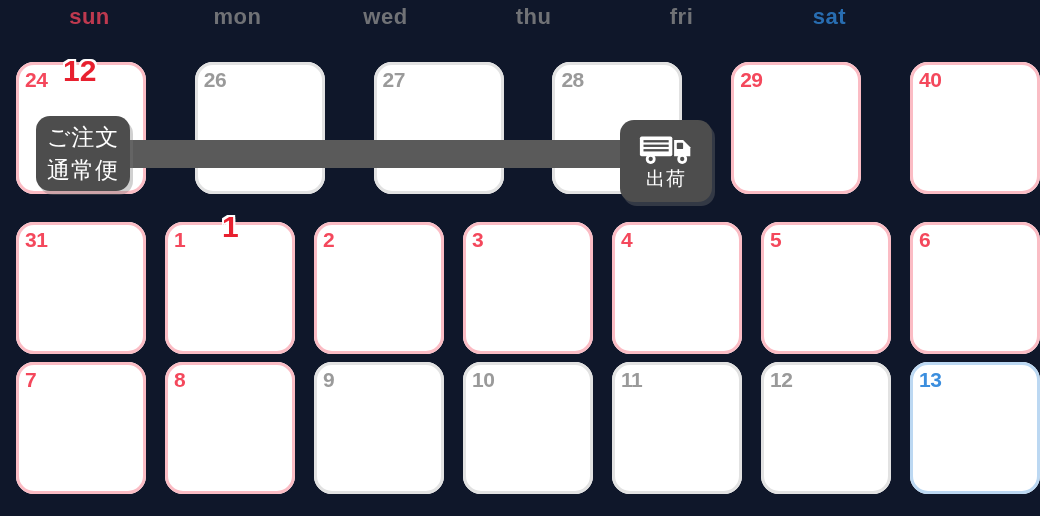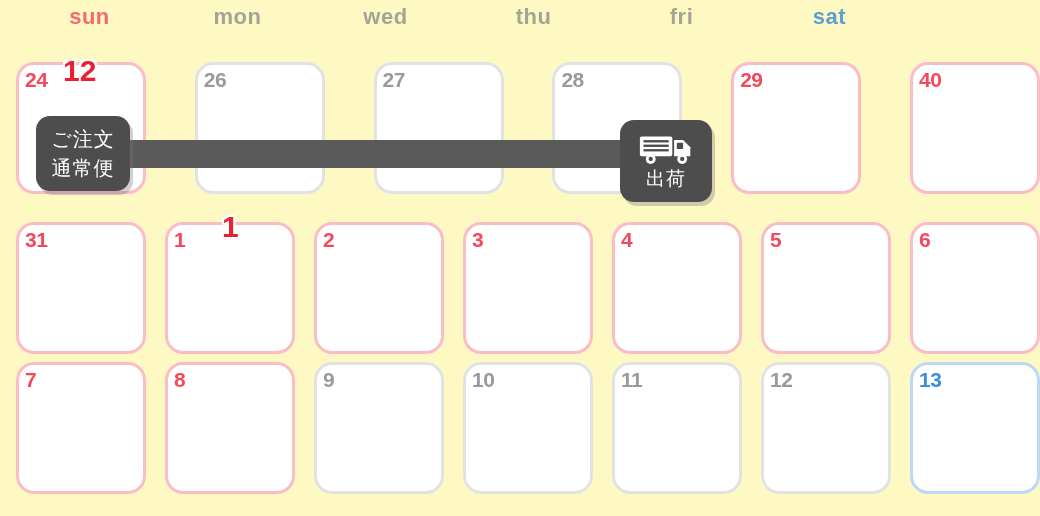--- a/index.html
+++ b/index.html
@@ -9,21 +9,21 @@
     width: 1040px;
     height: 516px;
     overflow: hidden;
     font-family: "Liberation Sans", "DejaVu Sans", sans-serif;
   }
 
   #calendar-root {
     position: relative;
     width: 1040px;
     height: 516px;
-    background: #fef9c3;
+    background: #0f172a;
   }
 
   
   .weekday-header {
     position: absolute;
     top: 0;
     left: 0;
     width: 1040px;
     height: 34px;
     display: flex;
@@ -139,21 +139,21 @@
   }
 
   .badge-order {
     left: 36px;
     top: 116px;
     width: 94px;
     height: 75px;
     padding: 0;
   }
   .badge-order .order-line {
-    font-size: 20px;
+    font-size: 23px;
     line-height: 1.42;
     letter-spacing: 1px;
     white-space: nowrap;
   }
 
   .badge-ship {
     left: 620px;
     top: 120px;
     width: 92px;
     height: 82px;

